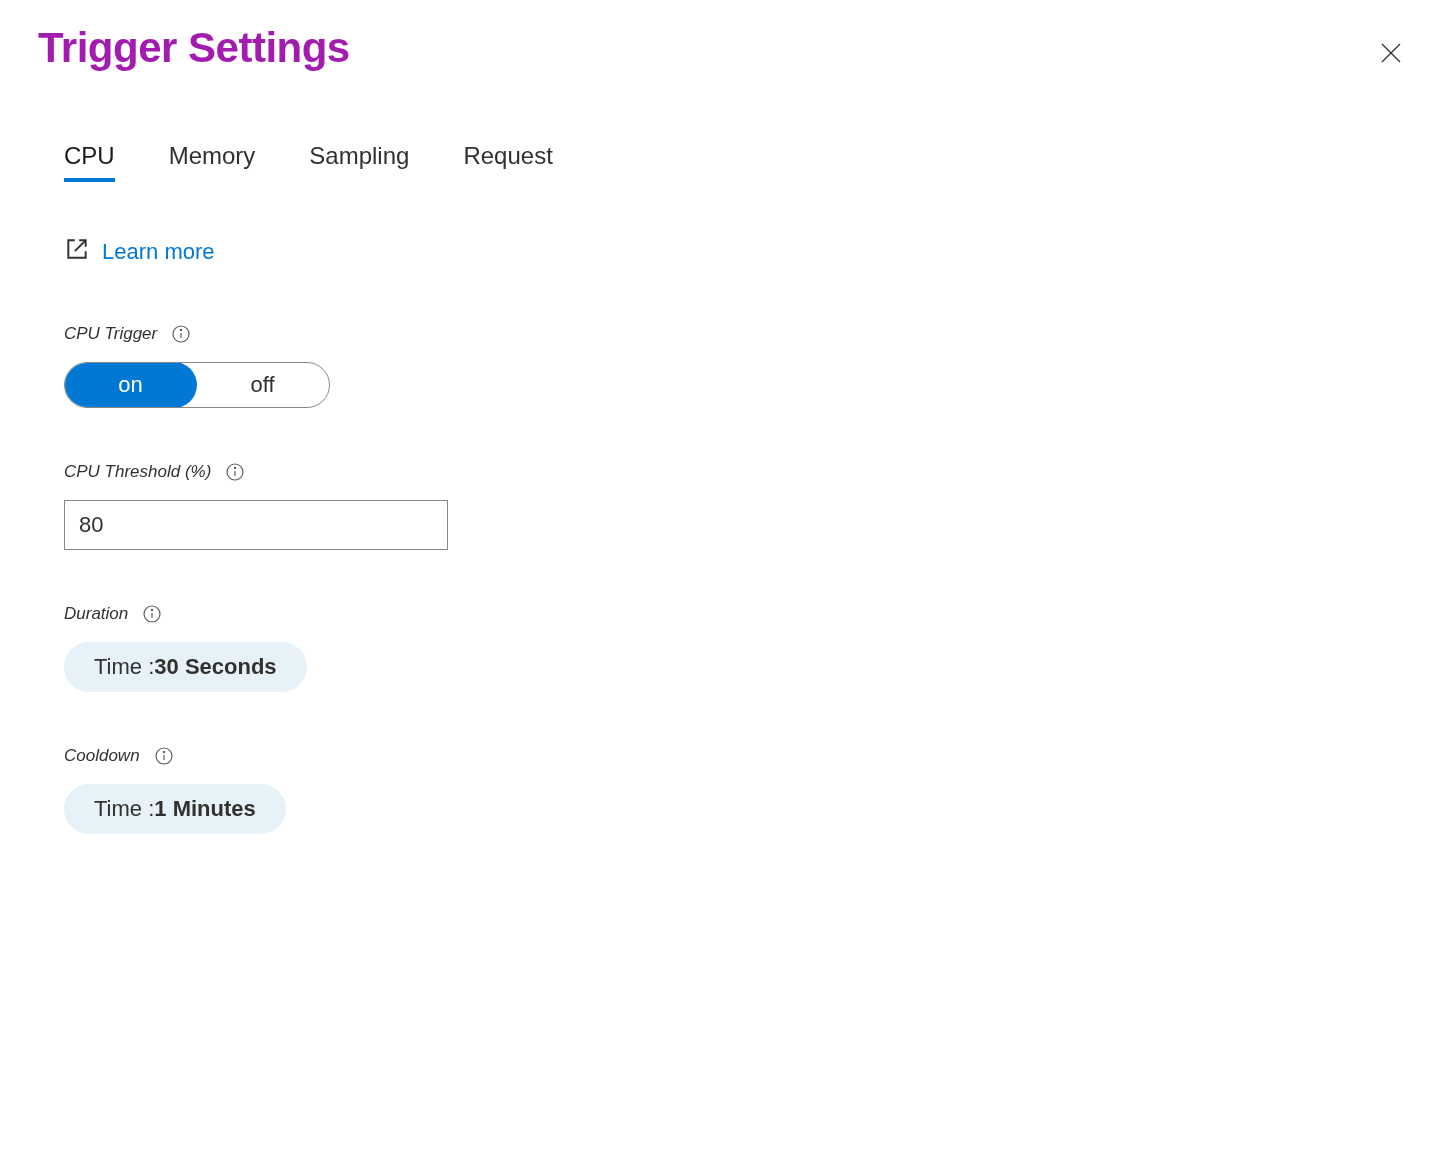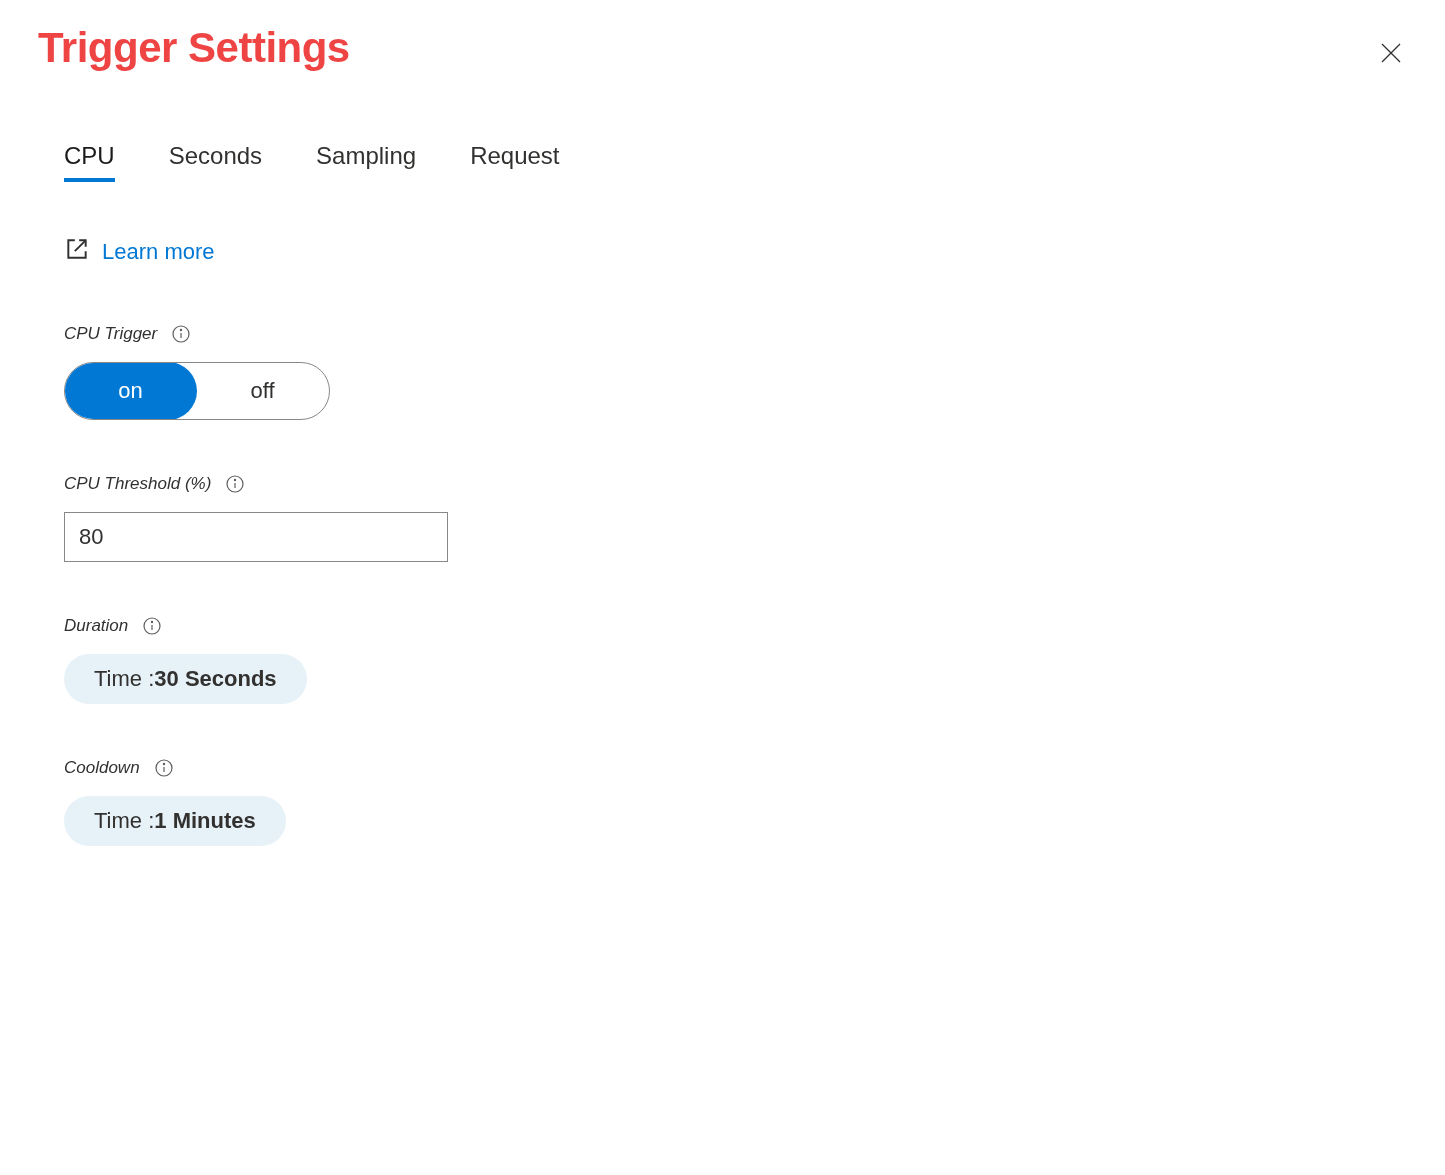--- a/index.html
+++ b/index.html
@@ -15,21 +15,21 @@
     padding: 24px 38px 24px 38px;
   }
   .header-row {
     display: flex;
     justify-content: space-between;
     align-items: flex-start;
   }
   .title {
     font-size: 42px;
     font-weight: 600;
-    color: #ef4444;
+    color: #a21caf;
     letter-spacing: -0.5px;
   }
   .close-btn {
     font-size: 30px;
     line-height: 1;
     color: #323130;
     cursor: pointer;
     padding: 10px;
     margin-top: 6px;
     margin-right: -6px;
@@ -92,21 +92,21 @@
     justify-content: center;
     width: 20px; height: 20px;
     cursor: pointer;
   }
   .info-icon svg { width: 20px; height: 20px; }
   .toggle {
     display: inline-flex;
     border: 1px solid #8a8886;
     border-radius: 999px;
     overflow: hidden;
-    height: 58px;
+    height: 46px;
     width: 266px;
     background: #ffffff;
     cursor: pointer;
   }
   .toggle-opt {
     flex: 1;
     display: flex;
     align-items: center;
     justify-content: center;
     font-size: 22px;
@@ -153,21 +153,21 @@
             <line x1="21" y1="3" x2="3" y2="21"></line>
           </svg>
       </span>
     </div>
   </div>
 
   <div class="content">
 
     <div class="tabs">
       <div class="tab active">CPU</div>
-      <div class="tab">Seconds</div>
+      <div class="tab">Memory</div>
       <div class="tab">Sampling</div>
       <div class="tab">Request</div>
     </div>
 
     <div class="learn-more">
       <span class="ext-icon">
         <svg viewBox="0 0 24 24" fill="none" stroke="#323130" stroke-width="1.8">
           <path d="M10 4H4v16h16v-6"></path>
           <path d="M14 4h6v6"></path>
           <path d="M20 4L10 14"></path>

